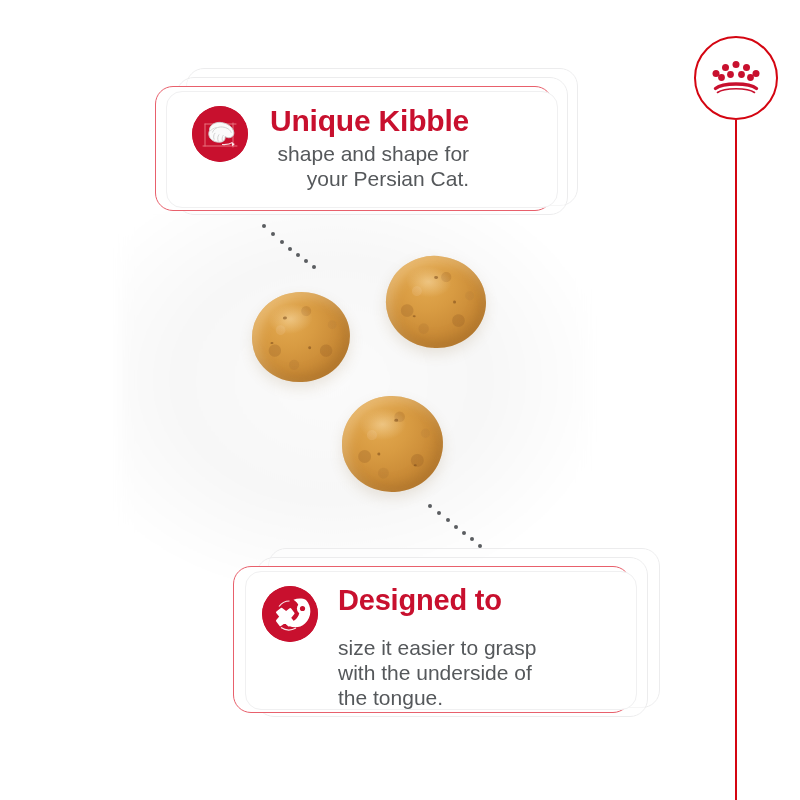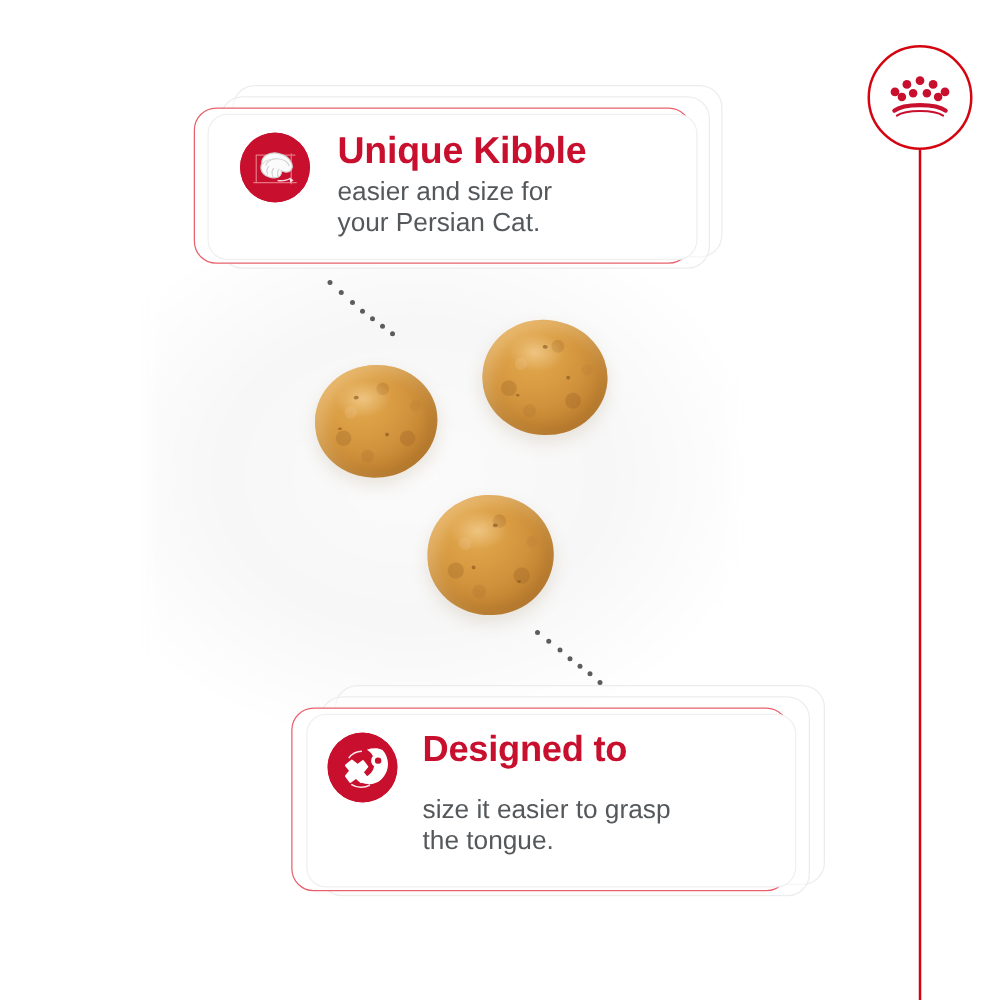--- a/index.html
+++ b/index.html
@@ -250,21 +250,21 @@
 
   <div class="card-stack" id="card-kibble" style="left:0; top:0; width:800px; height:260px;">
 
     <div class="ghost g1" style="left:186px; top:68px; width:392px; height:138px;"></div>
     <div class="ghost g2" style="left:176px; top:77px; width:392px; height:138px;"></div>
 
     <div class="card-front" style="left:155px; top:86px; width:398px; height:125px;"></div>
 
     <div class="card-inner" style="left:166px; top:91px; width:392px; height:117px;"></div>
 
-    <div class="card-body" style="left:192px; top:106px; width:360px; height:100px;">
+    <div class="card-body" style="left:192px; top:106px; width:360px; height:100px;text-align:right;">
 
       <span class="icon-badge">
         <svg viewBox="0 0 56 56" xmlns="http://www.w3.org/2000/svg">
           <circle cx="28" cy="28" r="28" fill="#c8102e"></circle>
 
           <g stroke="#e8737f" stroke-width="1" fill="none" stroke-linecap="round">
             <path d="M13 18 L44 18"></path>
             <path d="M13 18 L13 40"></path>
             <path d="M41 17 L41 41"></path>
             <path d="M11 40 L45 40"></path>
@@ -279,21 +279,21 @@
 
           <g fill="#ffffff">
             <path d="M39.5 36.5 l3.4 1.4 l-2.6 2.3 z" opacity="0.9"></path>
           </g>
           <path d="M30 38.5 C34 38.8 38 38.2 40.6 36.4" fill="none" stroke="#ffffff" stroke-width="1.1" opacity="0.85"></path>
         </svg>
       </span>
 
       <span class="text-col" style="margin-left:22px;">
         <span class="headline">Unique Kibble</span>
-        <span class="subline">easier and size for</span>
+        <span class="subline">shape and shape for</span>
         <span class="subline">your Persian Cat.</span>
       </span>
     </div>
   </div>
 
   <div class="card-stack" id="card-tongue" style="left:0; top:0; width:800px; height:800px;">
 
     <div class="ghost g1" style="left:268px; top:548px; width:392px; height:160px;"></div>
     <div class="ghost g2" style="left:256px; top:557px; width:392px; height:160px;"></div>
 
@@ -314,20 +314,21 @@
           <path d="M19.5 22.8 l4.6 3.6 l4.2 -3.2 l3.2 4.2 l-3.6 4.4 l3.4 4.4 l-4.4 3.2 l-4 -3.6 l-4.6 3.4 l-3.2 -4.4 l3.4 -4.2 l-3.4 -4.2 z" fill="#ffffff" stroke="#ffffff" stroke-width="2.2" stroke-linejoin="round"></path>
 
           <path d="M17 20.5 C19.5 17 23.5 15 27.5 15" fill="none" stroke="#ffffff" stroke-width="1.2" opacity="0.9"></path>
           <path d="M19 41.5 C23.5 44.5 29.5 44.5 34 42" fill="none" stroke="#ffffff" stroke-width="1.2" opacity="0.9"></path>
         </svg>
       </span>
 
       <span class="text-col" style="margin-left:20px;">
         <span class="headline">Designed to</span>
         <span class="subline">size it easier to grasp</span>
+        <span class="subline">with the underside of</span>
         <span class="subline">the tongue.</span>
       </span>
     </div>
   </div>
 
   <div class="logo-wrap">
     <div class="logo-circle"></div>
     <svg class="crown-svg" viewBox="0 0 50 40" xmlns="http://www.w3.org/2000/svg">
       <g fill="#c8102e">
         <circle cx="5" cy="15.5" r="3.5"></circle>

